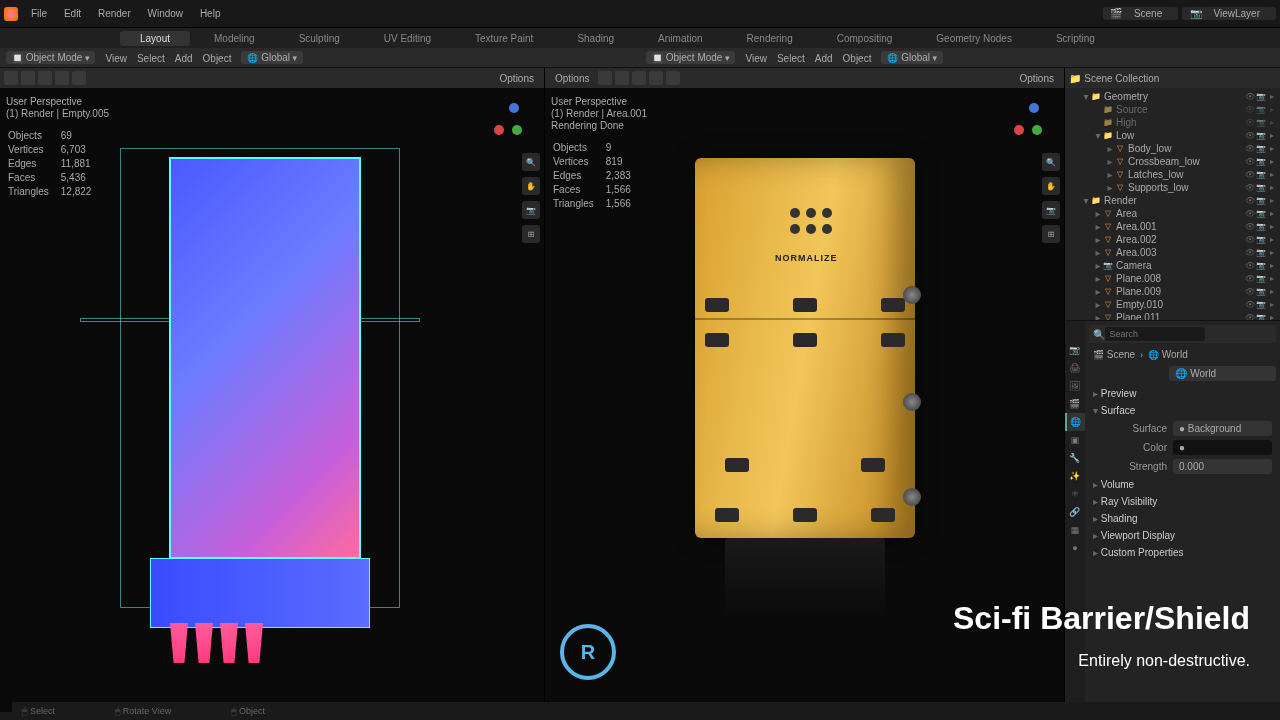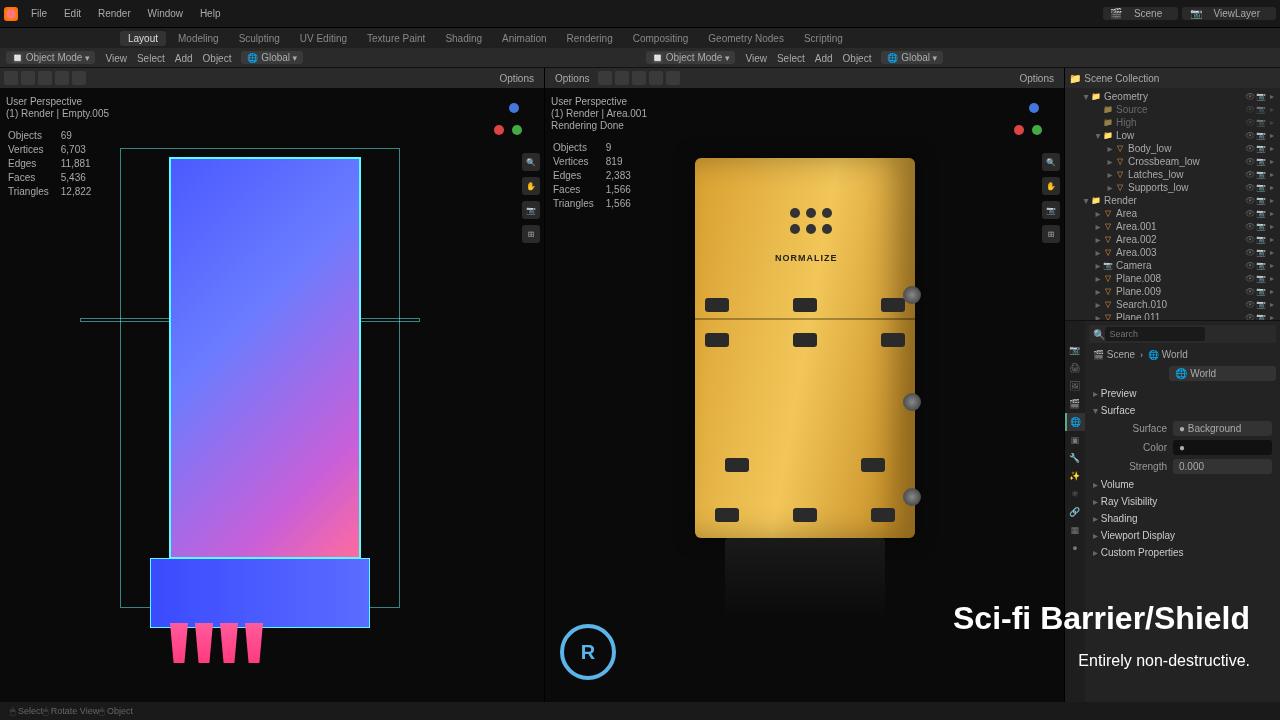--- a/index.html
+++ b/index.html
@@ -3,21 +3,21 @@
 <meta charset="utf-8">
 <style>
 *{margin:0;padding:0;box-sizing:border-box;font-family:sans-serif;font-size:10px;color:#aaa;user-select:none}
 body{background:#1a1a1a;width:1280px;height:720px;overflow:hidden;position:relative}
 .topbar{height:28px;background:#181818;display:flex;align-items:center;padding:0 4px;border-bottom:1px solid #000}
 .topbar .logo{width:14px;height:14px;background:radial-gradient(circle,#f77 40%,#ff7300 60%);border-radius:3px;margin-right:6px}
 .topbar .menu span{padding:0 7px;cursor:pointer}
 .topbar .right{margin-left:auto;display:flex;gap:4px}
 .topbar .right span{background:#2a2a2a;padding:1px 8px;border-radius:3px}
 .tabs{height:20px;background:#202020;display:flex;align-items:center;padding:0 120px;gap:4px}
-.tabs span{padding:2px 8px;color:#888;border-radius:3px}
+.tabs span{padding:2px 20px;color:#888;border-radius:3px}
 .tabs span.active{background:#333;color:#ddd}
 .toolbars{height:20px;background:#2a2a2a;display:flex;align-items:center;border-bottom:1px solid #111}
 .toolbars .half{width:50%;display:flex;align-items:flex-end;gap:10px;padding:0 6px}
 .toolbars .btn{background:#3a3a3a;padding:1px 6px;border-radius:3px;font-size:9px}
 .main{display:flex;height:644px}
 .viewport{position:relative;background:#0a0a0a;overflow:hidden}
 .vp1{width:545px;border-right:1px solid #000}
 .vp2{width:520px;border-right:1px solid #000}
 .sidebar{width:215px;background:#232323;display:flex}
 .stats{position:absolute;top:28px;left:6px;font-size:9px;line-height:12px;color:#ddd}
@@ -49,21 +49,21 @@
 .prop-hdr{height:18px;background:#2a2a2a;display:flex;align-items:center;padding:0 4px;margin-bottom:2px}
 .prop-hdr input{background:#1a1a1a;border:none;color:#888;padding:2px 4px;border-radius:3px;width:100px;font-size:9px}
 .crumb{padding:4px;font-size:9px}
 .panel{padding:2px 4px}
 .panel-h{padding:3px 0;color:#ccc}
 .panel-h::before{content:"▸ ";color:#666}
 .panel-h.open::before{content:"▾ "}
 .prop-row{display:flex;align-items:center;padding:2px 0}
 .prop-row .lbl{width:80px;text-align:right;padding-right:6px;color:#999}
 .prop-row .val{flex:1;background:#333;padding:2px 6px;border-radius:3px}
-.footer{position:absolute;bottom:0;left:0;right:0;height:18px;background:#1a1a1a;display:flex;align-items:center;padding:0 10px}
+.footer{position:absolute;bottom:0;left:12px;right:0;height:18px;background:#1a1a1a;display:flex;align-items:center;gap:60px;padding:0 10px}
 .footer span{color:#666;font-size:9px}
 .overlay-title{position:absolute;right:30px;bottom:50px;text-align:right;pointer-events:none}
 .overlay-title h1{font-size:32px;color:#fff;font-weight:600}
 .overlay-title p{font-size:16px;color:#fff;margin-top:15px}
 .logo-center{position:absolute;left:560px;bottom:40px;display:flex;align-items:center;gap:10px;pointer-events:none}
 .logo-center .circ{width:56px;height:56px;border:4px solid #5bb5e8;border-radius:50%;display:flex;align-items:center;justify-content:center;font-size:20px;color:#5bb5e8;font-weight:bold}
 .logo-center .txt{color:#fff}
 .logo-center .txt .big{font-size:26px;font-weight:bold;letter-spacing:2px}
 .logo-center .txt .sm{font-size:11px}
 
@@ -458,21 +458,21 @@
             <span class="acts">
               <span>👁</span>
               <span>📷</span>
               <span>▸</span>
             </span>
           </div>
           <div class="tree-row">
             <span class="ind" style="width:24px"></span>
             <span class="exp">▸</span>
             <span class="ico mesh">▽</span>
-            <span>Search.010</span>
+            <span>Empty.010</span>
             <span class="acts">
               <span>👁</span>
               <span>📷</span>
               <span>▸</span>
             </span>
           </div>
           <div class="tree-row">
             <span class="ind" style="width:24px"></span>
             <span class="exp">▸</span>
             <span class="ico mesh">▽</span>

